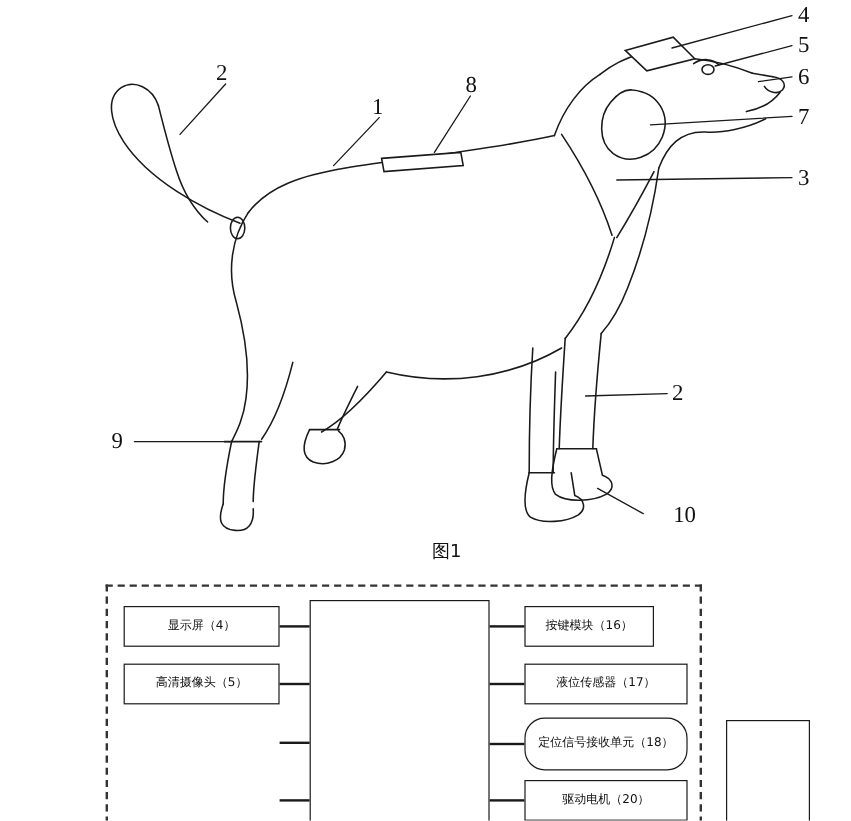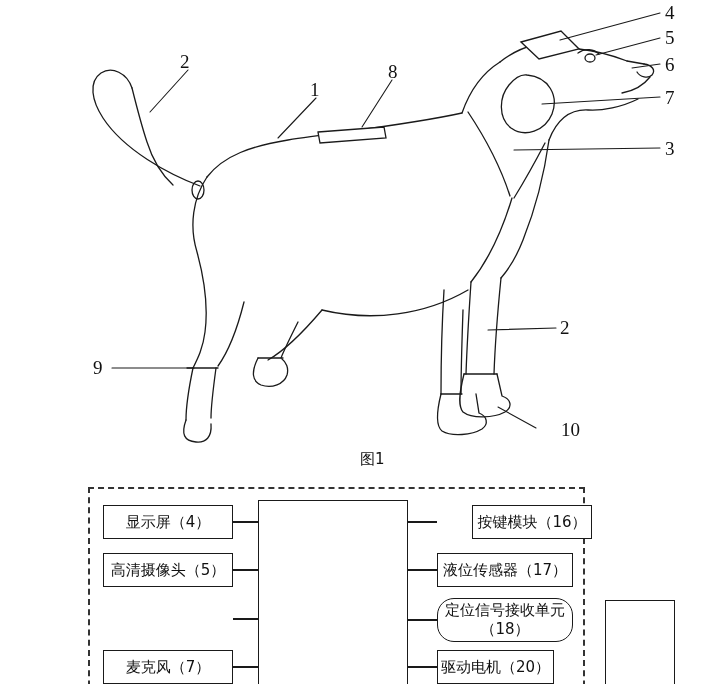--- a/index.html
+++ b/index.html
@@ -16,21 +16,21 @@
     position:absolute;left:360px;top:450px;width:60px;
     font-size:15px;color:#111;
   }
   .dashed-box{
     position:absolute;left:88px;top:487px;width:497px;height:230px;
     border:2px dashed #333;background:transparent;box-sizing:border-box;
   }
   .bx{
     position:absolute;border:1.6px solid #1a1a1a;background:#fff;
     box-sizing:border-box;display:flex;align-items:center;justify-content:center;
-    text-align:center;font-size:15px;color:#111;padding:2px;line-height:1.25;
+    text-align:center;font-size:10px;color:#111;padding:2px;line-height:1.25;
   }
   .conn{position:absolute;height:1.6px;background:#1a1a1a;}
 </style>
 </head>
 <body>
 
 <div class="stage">
 
   <svg class="dog-svg" width="709" height="480" viewBox="0 0 709 480">
     <g fill="none" stroke="#1a1a1a" stroke-width="1.3" stroke-linecap="round">
@@ -140,28 +140,27 @@
   <div class="callout" style="left:560px;top:318px;">2</div>
   <div class="callout" style="left:538px;top:420px;margin-left:23px;">10</div>
   <div class="callout" style="left:93px;top:358px;">9</div>
 
   <div class="fig-caption">图1</div>
 
   <div class="dashed-box"></div>
 
   <div class="bx" style="left:103px;top:505px;width:130px;height:34px;">显示屏（4）</div>
   <div class="bx" style="left:103px;top:553px;width:130px;height:34px;">高清摄像头（5）</div>
-  <div class="bx" style="left:103px;top:650px;width:130px;height:34px;">麦克风（7）</div>
 
   <div class="bx" style="left:258px;top:500px;width:150px;height:200px;"></div>
 
-  <div class="bx" style="left:437px;top:505px;width:120px;height:34px;margin-left:35px;">按键模块（16）</div>
+  <div class="bx" style="left:437px;top:505px;width:108px;height:34px;">按键模块（16）</div>
   <div class="bx" style="left:437px;top:553px;width:136px;height:34px;">液位传感器（17）</div>
   <div class="bx" style="left:437px;top:598px;width:136px;height:44px;border-radius:17px;">定位信号接收单元（18）</div>
-  <div class="bx" style="left:437px;top:650px;width:117px;height:34px;">驱动电机（20）</div>
+  <div class="bx" style="left:437px;top:650px;width:136px;height:34px;">驱动电机（20）</div>
 
   <div class="conn" style="left:233px;top:521px;width:25px;"></div>
   <div class="conn" style="left:233px;top:569px;width:25px;"></div>
   <div class="conn" style="left:233px;top:618px;width:25px;"></div>
   <div class="conn" style="left:233px;top:666px;width:25px;"></div>
 
   <div class="conn" style="left:408px;top:521px;width:29px;"></div>
   <div class="conn" style="left:408px;top:569px;width:29px;"></div>
   <div class="conn" style="left:408px;top:619px;width:29px;"></div>
   <div class="conn" style="left:408px;top:666px;width:29px;"></div>

